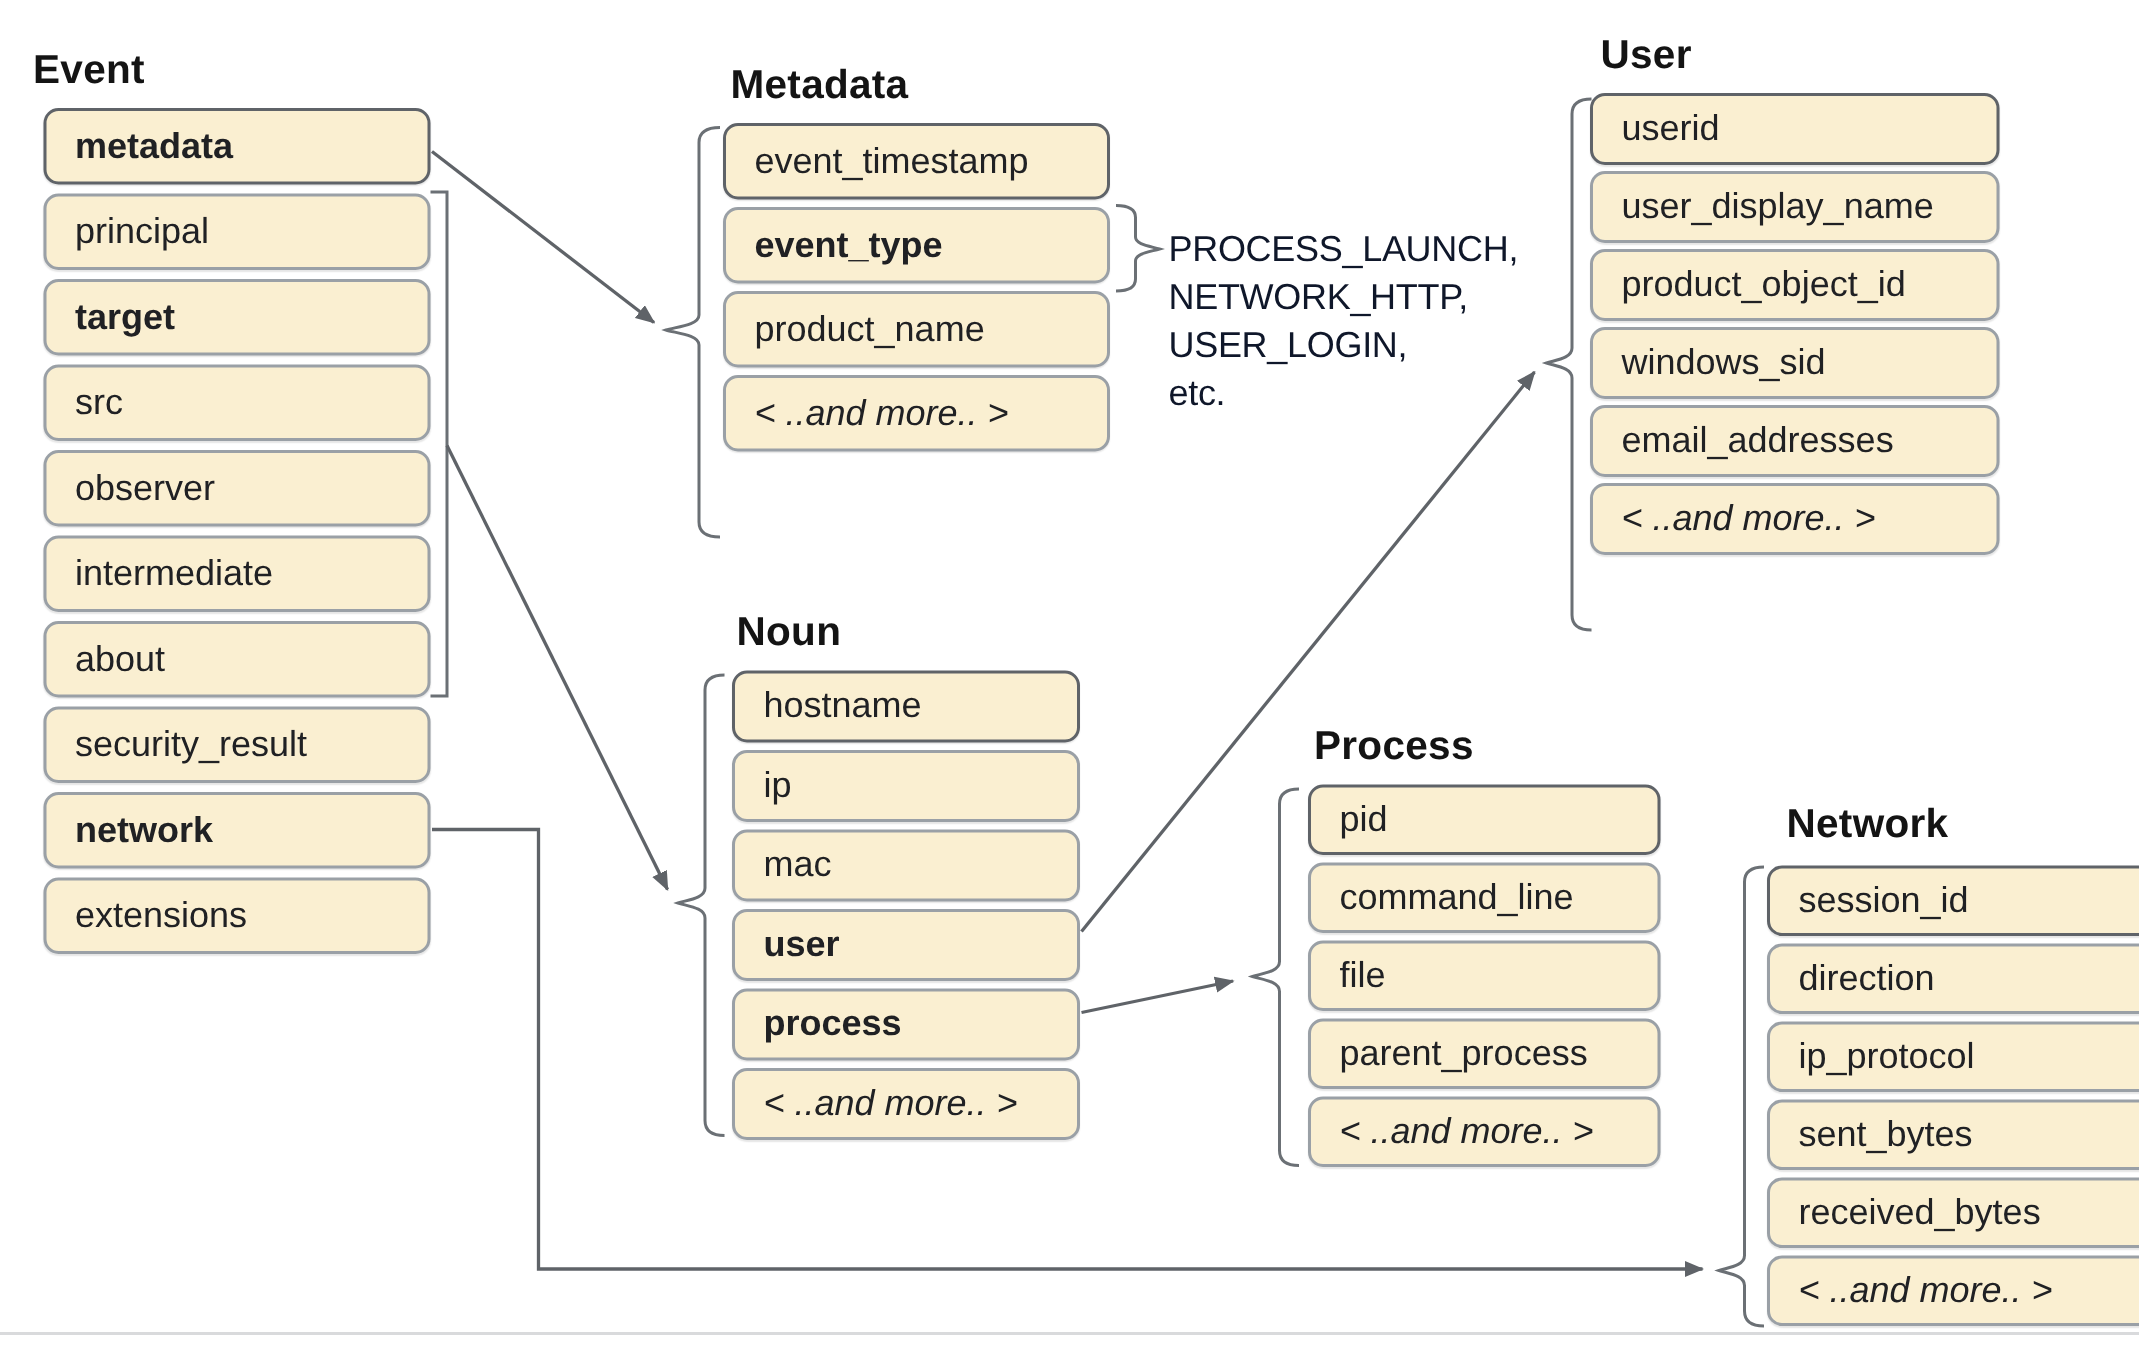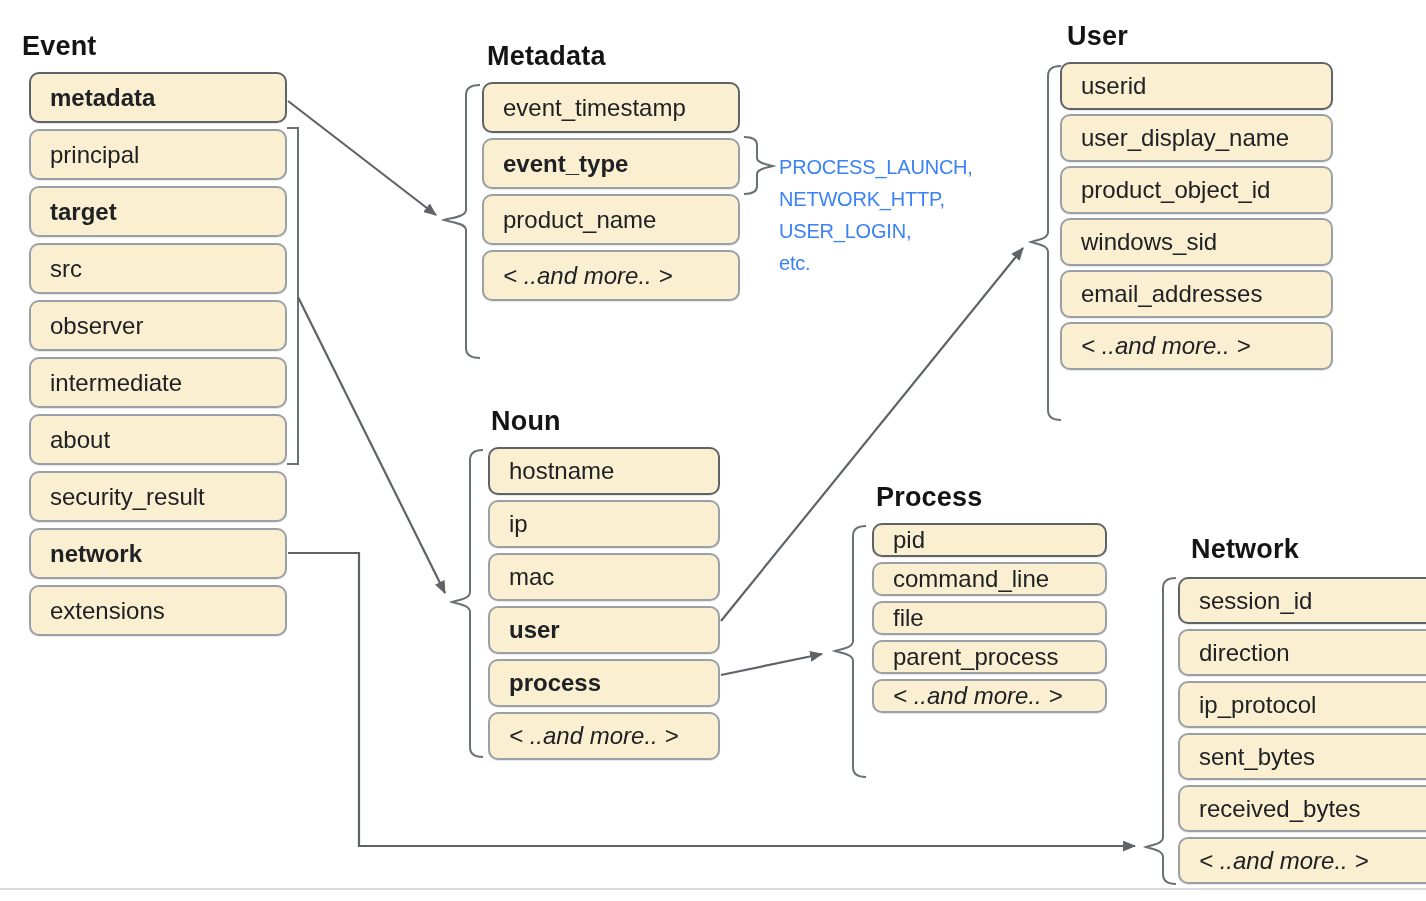--- a/index.html
+++ b/index.html
@@ -19,40 +19,40 @@
     box-shadow:0 1px 1px rgba(0,0,0,0.10);
   }
   .fbox.bold   { font-weight:700; }
   .fbox.italic { font-style:italic; }
   .fbox.strong { border-color:#5f6368; border-width:2.5px; }
 
   .group.g-event    .fbox { width:258px; height:51px; margin-bottom:6px; }
   .group.g-metadata .fbox { width:258px; height:51px; margin-bottom:5px; }
   .group.g-user     .fbox { width:273px; height:48px; margin-bottom:4px; }
   .group.g-noun     .fbox { width:232px; height:48px; margin-bottom:5px; }
-  .group.g-process  .fbox { width:235px; height:34px; margin-bottom:5px; }
+  .group.g-process  .fbox { width:235px; height:47px; margin-bottom:5px; }
   .group.g-network  .fbox { width:260px; height:47px; margin-bottom:5px; }
 
   #group-event    { left:29px;   top:72px;  }
   #group-metadata { left:482px;  top:82px;justify-content:space-between;  }
   #group-user     { left:1060px; top:62px;  }
   #group-noun     { left:488px;  top:447px; }
   #group-process  { left:872px;  top:523px; }
   #group-network  { left:1178px; top:577px; }
 
   #title-event    { left:22px;   top:31px;  }
   #title-metadata { left:487px;  top:41px;  }
   #title-user     { left:1067px; top:21px;  }
   #title-noun     { left:491px;  top:406px; }
   #title-process  { left:876px;  top:482px; }
   #title-network  { left:1191px; top:534px; }
 
   .enum-text {
-    position:absolute; left:779px; top:151px; font-size:20px; line-height:32px;
-    color:#3b82f6; letter-spacing:-0.2px; white-space:nowrap;
+    position:absolute; left:779px; top:151px; font-size:24px; line-height:32px;
+    color:#0f172a; letter-spacing:-0.2px; white-space:nowrap;
   }
   .overlay {
     position:absolute; left:0; top:0; width:1426px; height:901px;
     pointer-events:none;
   }
   .bottom-divider {
     position:absolute; left:0; top:888px; width:1426px; height:2px;
     background:#d9dadc;
   }
 </style>

